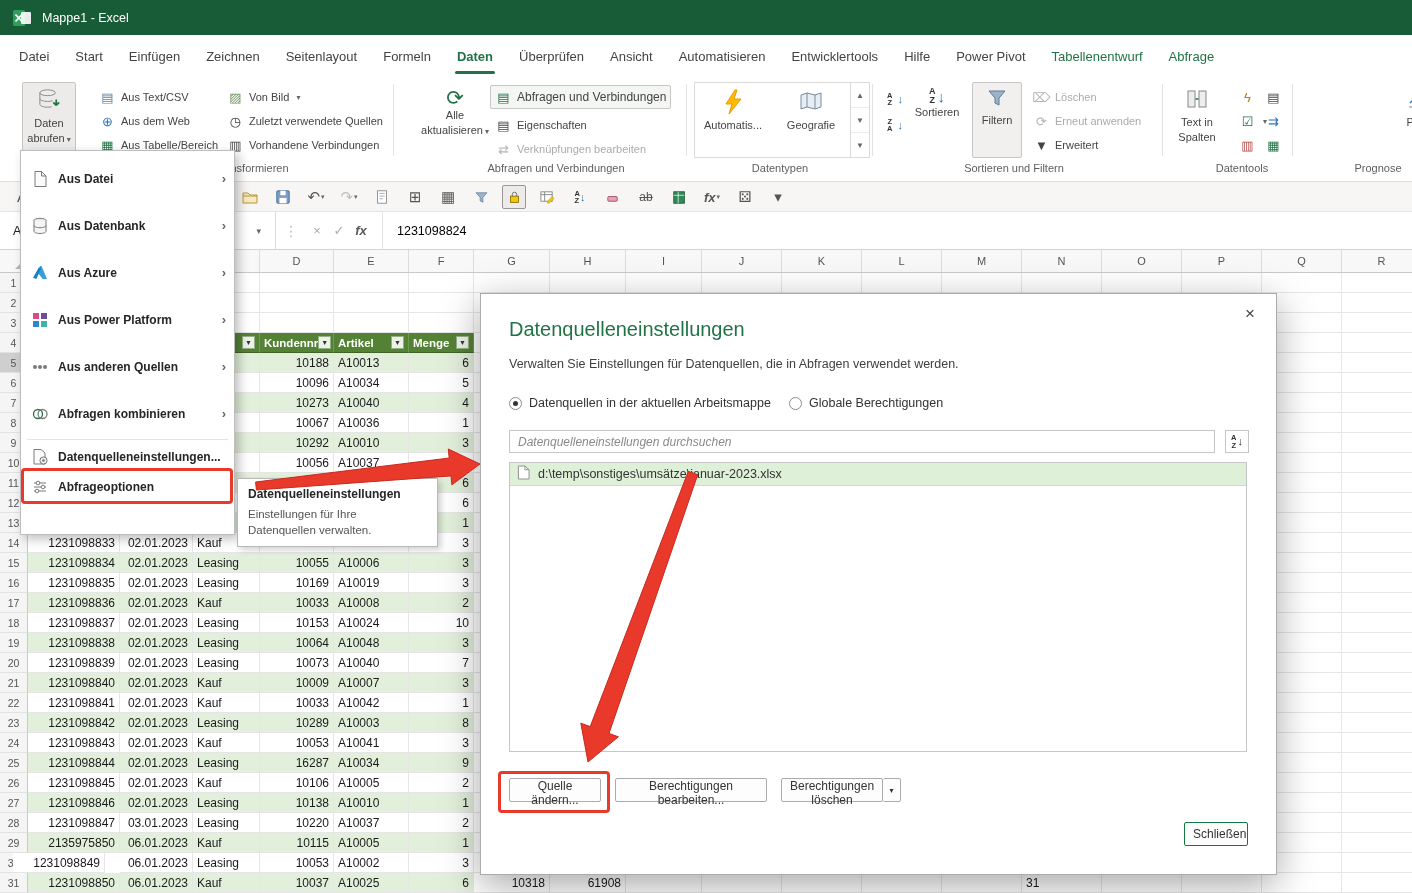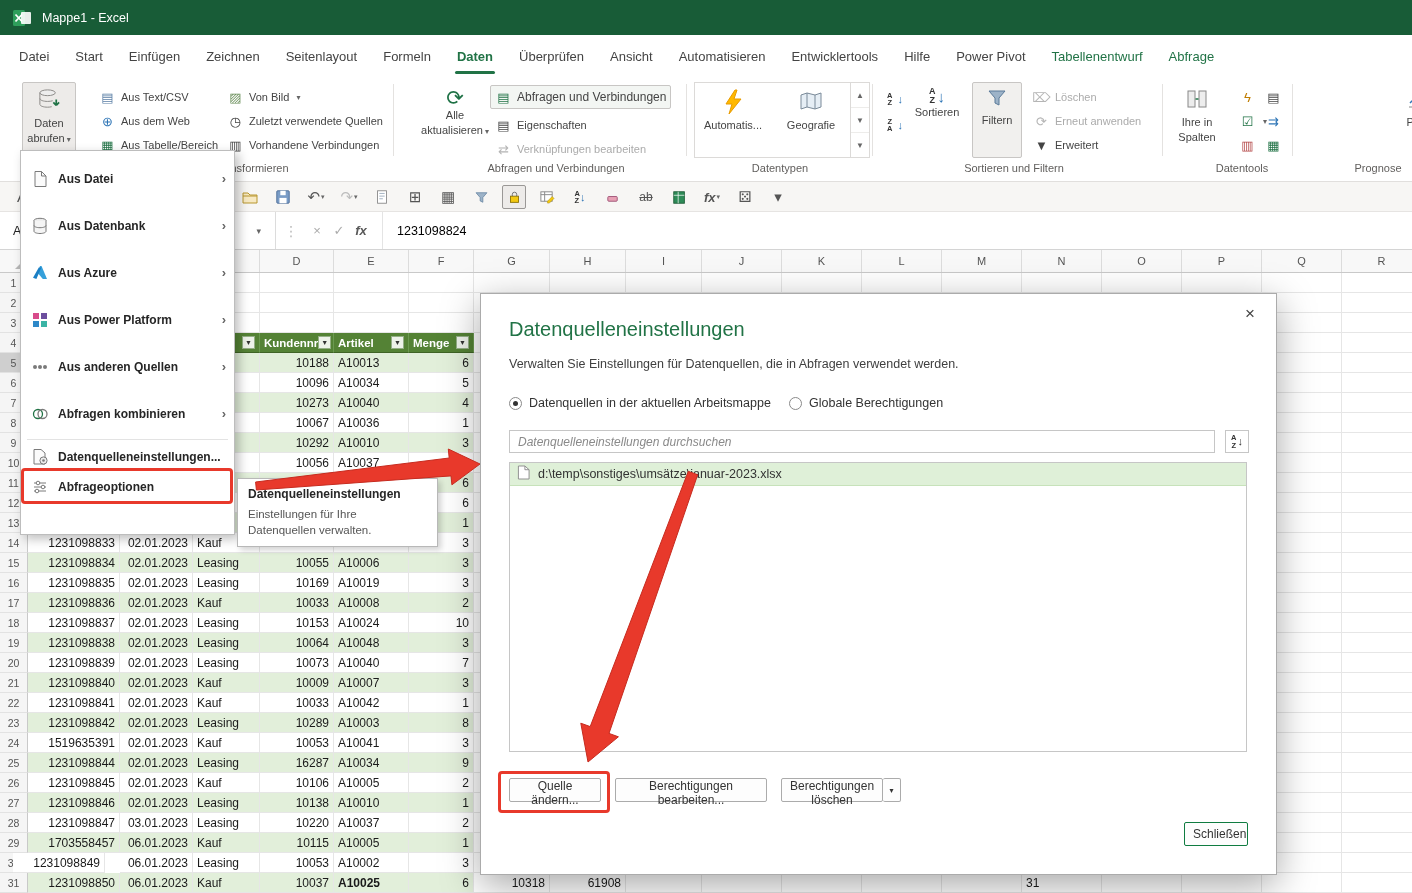--- a/index.html
+++ b/index.html
@@ -289,21 +289,21 @@
       </button>
     <div class="glabel" style="left:1014px">Sortieren und Filtern</div>
     <div class="rsep" style="left:1162px"></div>
 
     <button class="bigbtn" style="left:1166px;top:4px;width:62px;height:76px">
       <span><svg width="24" height="24" viewBox="0 0 24 24">
             <rect x="3" y="4" width="7" height="16" fill="#EDEDED" stroke="#888"></rect>
             <rect x="14" y="4" width="7" height="16" fill="#EDEDED" stroke="#888"></rect>
             <path d="M10.5 12h3" stroke="#217346" stroke-width="1.5"></path>
           </svg></span>
-      <span>Ihre in</span>
+      <span>Text in</span>
       <span>Spalten</span>
     </button>
     <button class="sbtn" style="left:1236px;top:8px;padding:0 2px">
         <span class="ic16" style="color:#C07D00">ϟ</span>
       </button>
     <button class="sbtn" style="left:1262px;top:8px;padding:0 2px">
         <span class="ic16">▤</span>
       </button>
     <button class="sbtn" style="left:1236px;top:32px;padding:0 2px">
         <span class="ic16" style="color:#217346">☑</span>
@@ -940,21 +940,21 @@
         <div class="gcell" style="left: 862px; width: 80px;"></div>
         <div class="gcell" style="left: 942px; width: 80px;"></div>
         <div class="gcell" style="left: 1022px; width: 80px;">23</div>
         <div class="gcell" style="left: 1102px; width: 80px;"></div>
         <div class="gcell" style="left: 1182px; width: 80px;"></div>
         <div class="gcell" style="left: 1262px; width: 80px;"></div>
         <div class="gcell" style="left: 1342px; width: 80px;"></div>
       </div>
       <div class="grow" style="top: 460px;">
         <div class="rowhdr">24</div>
-        <div class="gcell ar" style="left: 28px; width: 92px;">1519635391</div>
+        <div class="gcell ar" style="left: 28px; width: 92px;">1231098843</div>
         <div class="gcell ar" style="left: 120px; width: 73px;">02.01.2023</div>
         <div class="gcell" style="left: 193px; width: 67px;">Kauf</div>
         <div class="gcell ar" style="left: 260px; width: 74px;">10053</div>
         <div class="gcell" style="left: 334px; width: 75px;">A10041</div>
         <div class="gcell ar" style="left: 409px; width: 65px;">3</div>
         <div class="gcell ar" style="left: 474px; width: 76px;"></div>
         <div class="gcell ar" style="left: 550px; width: 76px;"></div>
         <div class="gcell" style="left: 626px; width: 76px;"></div>
         <div class="gcell" style="left: 702px; width: 80px;"></div>
         <div class="gcell" style="left: 782px; width: 80px;"></div>
@@ -1045,21 +1045,21 @@
         <div class="gcell" style="left: 862px; width: 80px;"></div>
         <div class="gcell" style="left: 942px; width: 80px;"></div>
         <div class="gcell" style="left: 1022px; width: 80px;">28</div>
         <div class="gcell" style="left: 1102px; width: 80px;"></div>
         <div class="gcell" style="left: 1182px; width: 80px;"></div>
         <div class="gcell" style="left: 1262px; width: 80px;"></div>
         <div class="gcell" style="left: 1342px; width: 80px;"></div>
       </div>
       <div class="grow" style="top: 560px;">
         <div class="rowhdr">29</div>
-        <div class="gcell band ar" style="left: 28px; width: 92px;">1703558457</div>
+        <div class="gcell band ar" style="left: 28px; width: 92px;">2135975850</div>
         <div class="gcell band ar" style="left: 120px; width: 73px;">06.01.2023</div>
         <div class="gcell band" style="left: 193px; width: 67px;">Kauf</div>
         <div class="gcell band ar" style="left: 260px; width: 74px;">10115</div>
         <div class="gcell band" style="left: 334px; width: 75px;">A10005</div>
         <div class="gcell band ar" style="left: 409px; width: 65px;">1</div>
         <div class="gcell ar" style="left: 474px; width: 76px;"></div>
         <div class="gcell ar" style="left: 550px; width: 76px;"></div>
         <div class="gcell" style="left: 626px; width: 76px;"></div>
         <div class="gcell" style="left: 702px; width: 80px;"></div>
         <div class="gcell" style="left: 782px; width: 80px;"></div>
@@ -1091,21 +1091,21 @@
         <div class="gcell" style="left: 1182px; width: 80px;"></div>
         <div class="gcell" style="left: 1262px; width: 80px;"></div>
         <div class="gcell" style="left: 1342px; width: 80px;"></div>
       </div>
       <div class="grow" style="top: 600px;">
         <div class="rowhdr">31</div>
         <div class="gcell band ar" style="left: 28px; width: 92px;">1231098850</div>
         <div class="gcell band ar" style="left: 120px; width: 73px;">06.01.2023</div>
         <div class="gcell band" style="left: 193px; width: 67px;">Kauf</div>
         <div class="gcell band ar" style="left: 260px; width: 74px;">10037</div>
-        <div class="gcell band" style="left: 334px; width: 75px; font-weight: bold;">A10025</div>
+        <div class="gcell band" style="left: 334px; width: 75px;">A10025</div>
         <div class="gcell band ar" style="left: 409px; width: 65px;">6</div>
         <div class="gcell ar" style="left: 474px; width: 76px;">10318</div>
         <div class="gcell ar" style="left: 550px; width: 76px;">61908</div>
         <div class="gcell" style="left: 626px; width: 76px;"></div>
         <div class="gcell" style="left: 702px; width: 80px;"></div>
         <div class="gcell" style="left: 782px; width: 80px;"></div>
         <div class="gcell" style="left: 862px; width: 80px;"></div>
         <div class="gcell" style="left: 942px; width: 80px;"></div>
         <div class="gcell" style="left: 1022px; width: 80px;">31</div>
         <div class="gcell" style="left: 1102px; width: 80px;"></div>

